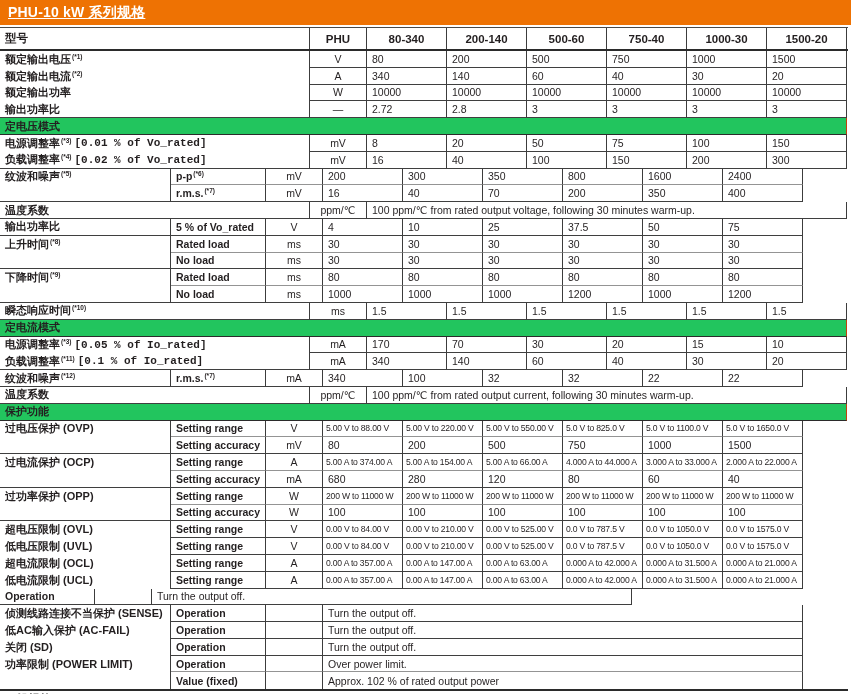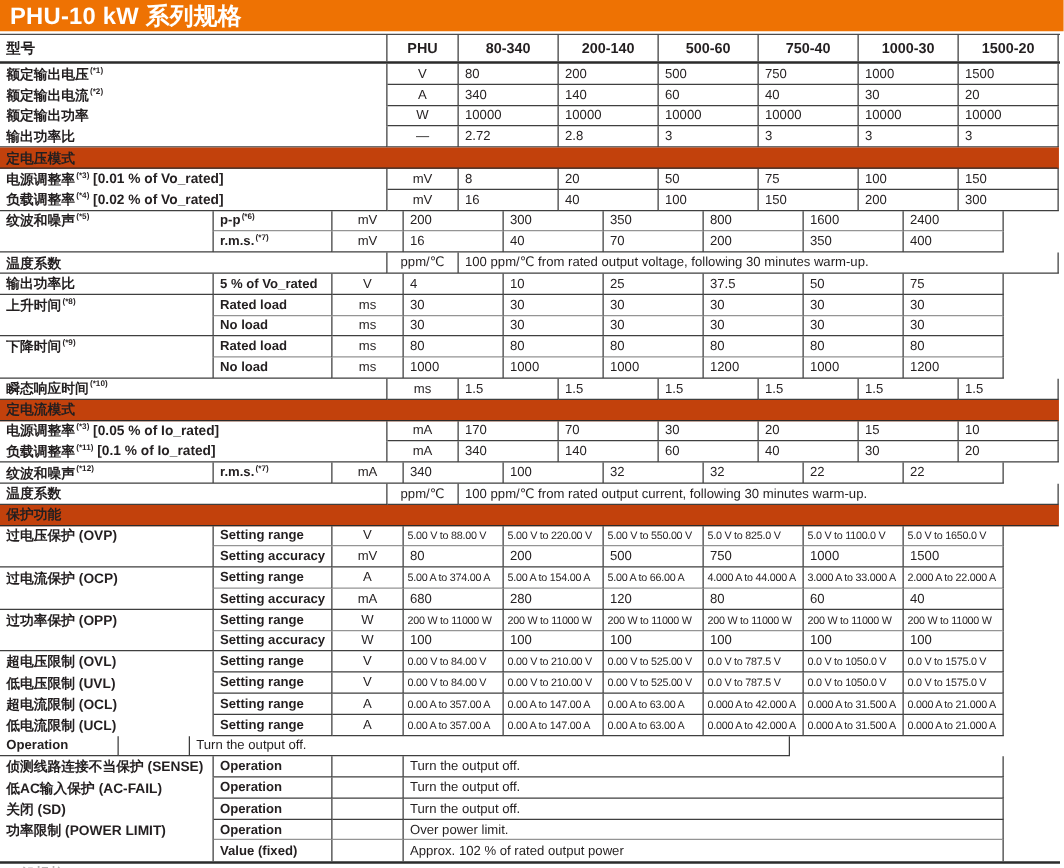--- a/index.html
+++ b/index.html
@@ -1,35 +1,35 @@
 <!DOCTYPE html>
 <html><head>
 <meta charset="utf-8">
 <style>
   html,body{margin:0;padding:0;background:#fff;width:851px;height:694px;overflow:hidden;
     font-family:"Liberation Sans","DejaVu Sans",sans-serif;color:#231f20;}
   .banner{width:851px;height:25px;background:#ee7203;display:flex;align-items:center;margin-bottom:2px;}
-  .banner span{color:#fff;font-weight:bold;font-size:19px;padding-left:8px;letter-spacing:.2px;}
+  .banner span{color:#fff;font-weight:bold;font-size:14px;padding-left:8px;letter-spacing:.2px;text-decoration:underline;}
   .spec-table{width:848px;border-top:1px solid #4a4a4a;border-bottom:2px solid #2b2b2b;}
   .tr{display:flex;height:16.8px;align-items:stretch;}
   .tr.head{height:21px;border-bottom:2px solid #2b2b2b;}
   .c{box-sizing:border-box;display:flex;align-items:center;overflow:hidden;white-space:nowrap;
      border-right:1px solid #3c3c3c;padding:0 0 0 5px;font-size:10.5px;}
   .w215{width:171px;} .w310{width:310px;} .w95{width:95px;} .w57{width:57px;} .w80{width:80px;} .w480{width:480px;} .w847{width:847px;}
   .lab{font-weight:bold;font-size:11px;}
   .sub{font-weight:bold;font-size:10.5px;}
   .center{justify-content:center;padding:0;}
   .small{font-size:8.6px;letter-spacing:-.2px;padding-left:3px;}
   .hdr{font-weight:bold;font-size:11.5px;}
   .bd{border-bottom:1px solid #3f3f3f;}
   .bl{border-bottom:1px solid #949494;}
-  .section{background:#c2410c;border-bottom:1px solid #2b2b2b;border-right:1px solid #c2410c;
+  .section{background:#22c55e;border-bottom:1px solid #2b2b2b;border-right:1px solid #c2410c;
      font-weight:bold;font-size:11px;}
   sup{font-size:6.5px;font-weight:bold;position:relative;top:-3px;margin-left:1px;}
-  .tail{margin-left:3px;}
+  .tail{margin-left:3px;font-family:Liberation Mono, monospace;}
   .partial{height:5px;overflow:hidden;padding-left:4px;font-weight:bold;font-size:12px;color:#6a6a6a;}
 </style>
 </head>
 <body>
 
 <div class="banner">
   <span>PHU-10 kW 系列规格</span>
 </div>
 
 <div class="spec-table">

